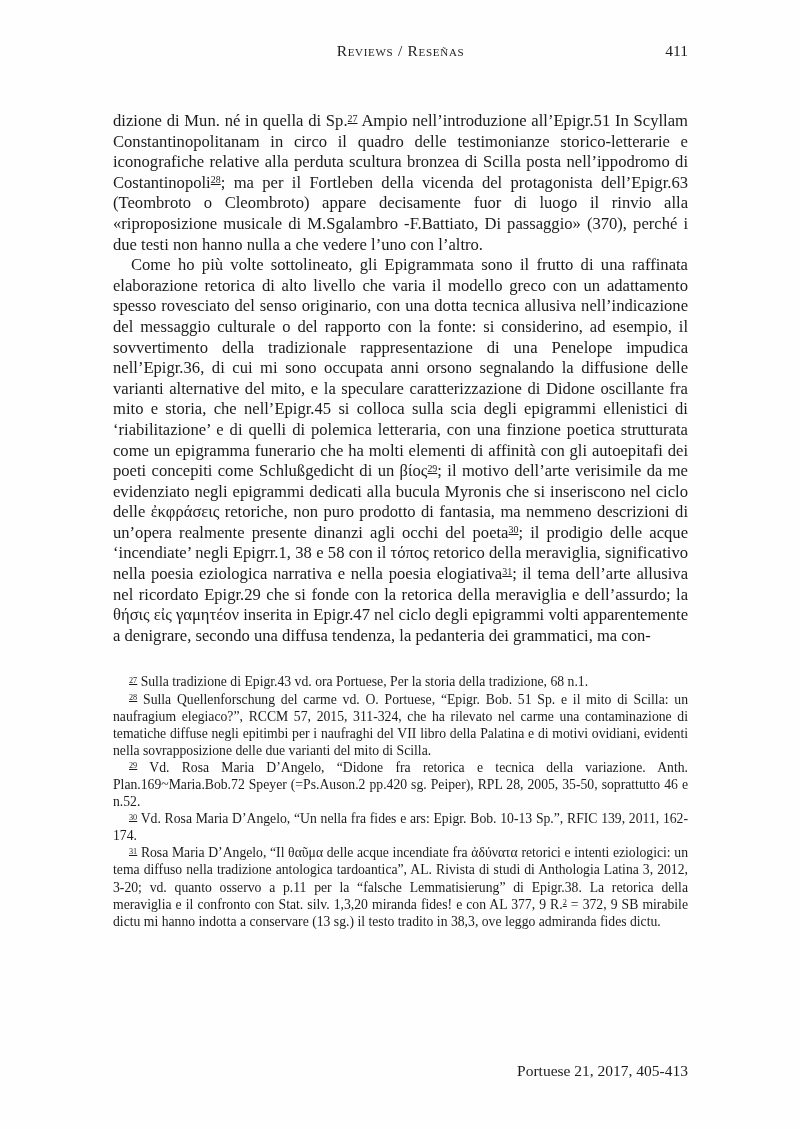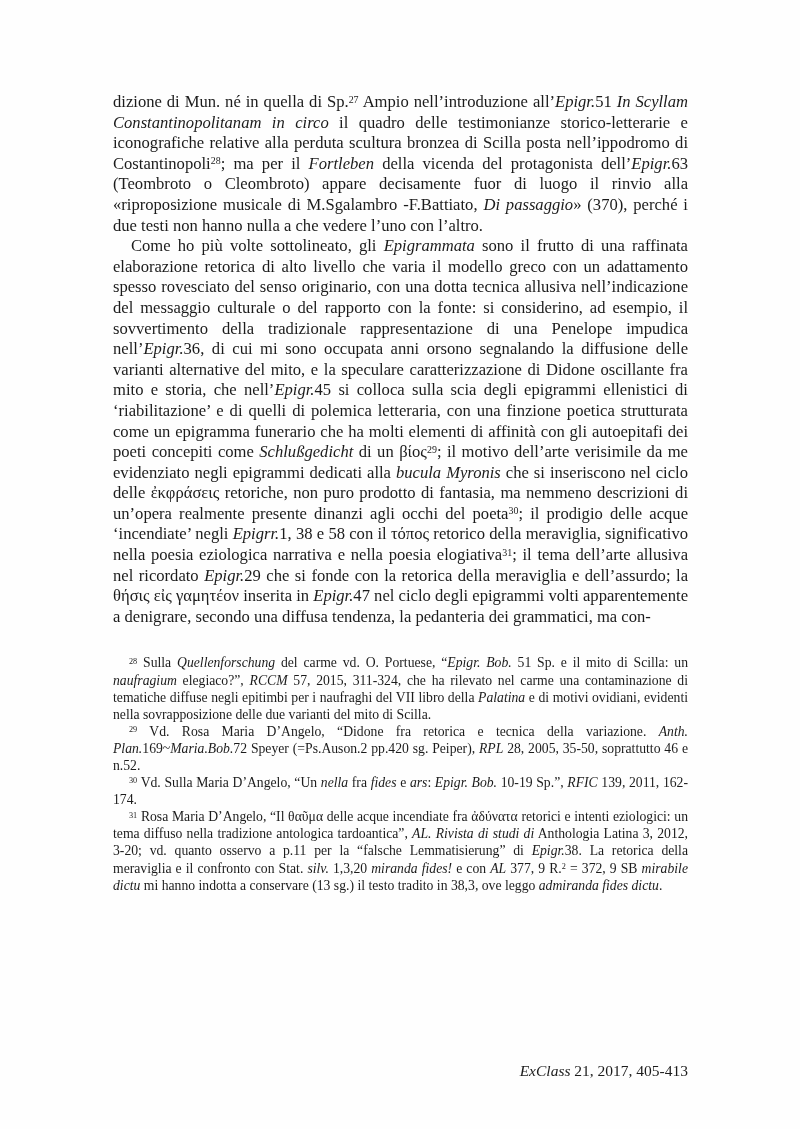--- a/index.html
+++ b/index.html
@@ -40,53 +40,59 @@
     line-height: 20.6px;
   }
   p.para { margin: 0; }
   p.para.indent { text-indent: 18px; }
   sup {
     font-size: 0.6em;
     vertical-align: baseline;
     position: relative;
     top: -0.45em;
     line-height: 0;
+    text-decoration: underline;
   }
   .footnotes {
     margin-top: 27px;
     text-align: justify;
     font-size: 13.7px;
     line-height: 17.1px;
   }
   p.footnote { margin: 0; text-indent: 16px; }
   .footer {
     position: absolute;
     right: 112px;
     top: 1062px;
     font-size: 15.5px;
   }
-  .it { font-style: italic; }
+  .it { }
 </style>
 </head>
 <body>
 
 <div class="page">
   <div class="content">
 
+    <div class="running-header">
+      <div class="header-title">Reviews / Reseñas</div>
+      <div class="page-num">411</div>
+    </div>
 
     <div class="body-text">
         <p class="para"><span>dizione di Mun. né in quella di Sp.</span><sup>27</sup><span> Ampio nell’introduzione all’</span><span class="it">Epigr.</span><span>51 </span><span class="it">In Scyllam Constantinopolitanam in circo</span><span> il quadro delle testimonianze storico-letterarie e iconografiche relative alla perduta scultura bronzea di Scilla posta nell’ippodromo di Costantinopoli</span><sup>28</sup><span>; ma per il </span><span class="it">Fortleben</span><span> della vicenda del protagonista dell’</span><span class="it">Epigr.</span><span>63 (Teombroto o Cleombroto) appare decisamente fuor di luogo il rinvio alla «riproposizione musicale di M.Sgalambro -F.Battiato, </span><span class="it">Di passaggio</span><span>» (370), perché i due testi non hanno nulla a che vedere l’uno con l’altro.</span></p>
         <p class="para indent"><span>Come ho più volte sottolineato, gli </span><span class="it">Epigrammata</span><span> sono il frutto di una raffinata elaborazione retorica di alto livello che varia il modello greco con un adattamento spesso rovesciato del senso originario, con una dotta tecnica allusiva nell’indicazione del messaggio culturale o del rapporto con la fonte: si considerino, ad esempio, il sovvertimento della tradizionale rappresentazione di una Penelope impudica nell’</span><span class="it">Epigr.</span><span>36, di cui mi sono occupata anni orsono segnalando la diffusione delle varianti alternative del mito, e la speculare caratterizzazione di Didone oscillante fra mito e storia, che nell’</span><span class="it">Epigr.</span><span>45 si colloca sulla scia degli epigrammi ellenistici di ‘riabilitazione’ e di quelli di polemica letteraria, con una finzione poetica strutturata come un epigramma funerario che ha molti elementi di affinità con gli autoepitafi dei poeti concepiti come </span><span class="it">Schlußgedicht</span><span> di un βίος</span><sup>29</sup><span>; il motivo dell’arte verisimile da me evidenziato negli epigrammi dedicati alla </span><span class="it">bucula Myronis</span><span> che si inseriscono nel ciclo delle ἐκφράσεις retoriche, non puro prodotto di fantasia, ma nemmeno descrizioni di un’opera realmente presente dinanzi agli occhi del poeta</span><sup>30</sup><span>; il prodigio delle acque ‘incendiate’ negli </span><span class="it">Epigrr.</span><span>1, 38 e 58 con il τόπος retorico della meraviglia, significativo nella poesia eziologica narrativa e nella poesia elogiativa</span><sup>31</sup><span>; il tema dell’arte allusiva nel ricordato </span><span class="it">Epigr.</span><span>29 che si fonde con la retorica della meraviglia e dell’assurdo; la θήσις εἰς γαμητέον inserita in </span><span class="it">Epigr.</span><span>47 nel ciclo degli epigrammi volti apparentemente a denigrare, secondo una diffusa tendenza, la pedanteria dei grammatici, ma con-</span></p>
       </div>
 
     <div class="footnotes">
+        <p class="footnote"><sup>27</sup> <span>Sulla tradizione di </span><span class="it">Epigr.</span><span>43 vd. ora Portuese, </span><span class="it">Per la storia della tradizione</span><span>, 68 n.1.</span></p>
         <p class="footnote"><sup>28</sup> <span>Sulla </span><span class="it">Quellenforschung</span><span> del carme vd. O. Portuese, “</span><span class="it">Epigr. Bob.</span><span> 51 Sp. e il mito di Scilla: un </span><span class="it">naufragium</span><span> elegiaco?”, </span><span class="it">RCCM</span><span> 57, 2015, 311-324, che ha rilevato nel carme una contaminazione di tematiche diffuse negli epitimbi per i naufraghi del VII libro della </span><span class="it">Palatina</span><span> e di motivi ovidiani, evidenti nella sovrapposizione delle due varianti del mito di Scilla.</span></p>
         <p class="footnote"><sup>29</sup> <span>Vd. Rosa Maria D’Angelo, “Didone fra retorica e tecnica della variazione. </span><span class="it">Anth. Plan.</span><span>169~</span><span class="it">Maria.Bob.</span><span>72 Speyer (=Ps.Auson.2 pp.420 sg. Peiper), </span><span class="it">RPL</span><span> 28, 2005, 35-50, soprattutto 46 e n.52.</span></p>
-        <p class="footnote"><sup>30</sup> <span>Vd. Sulla Maria D’Angelo, “Un </span><span class="it">nella</span><span> fra </span><span class="it">fides</span><span> e </span><span class="it">ars</span><span>: </span><span class="it">Epigr. Bob.</span><span> 10-19 Sp.”, </span><span class="it">RFIC</span><span> 139, 2011, 162-174.</span></p>
+        <p class="footnote"><sup>30</sup> <span>Vd. Rosa Maria D’Angelo, “Un </span><span class="it">nella</span><span> fra </span><span class="it">fides</span><span> e </span><span class="it">ars</span><span>: </span><span class="it">Epigr. Bob.</span><span> 10-13 Sp.”, </span><span class="it">RFIC</span><span> 139, 2011, 162-174.</span></p>
         <p class="footnote"><sup>31</sup> <span>Rosa Maria D’Angelo, “Il θαῦμα delle acque incendiate fra ἀδύνατα retorici e intenti eziologici: un tema diffuso nella tradizione antologica tardoantica”, </span><span class="it">AL. Rivista di studi di</span><span> Anthologia Latina 3, 2012, 3-20; vd. quanto osservo a p.11 per la “falsche Lemmatisierung” di </span><span class="it">Epigr.</span><span>38. La retorica della meraviglia e il confronto con Stat. </span><span class="it">silv.</span><span> 1,3,20 </span><span class="it">miranda fides!</span><span> e con </span><span class="it">AL</span><span> 377, 9 R.</span><sup>2</sup><span> = 372, 9 SB </span><span class="it">mirabile dictu</span><span> mi hanno indotta a conservare (13 sg.) il testo tradito in 38,3, ove leggo </span><span class="it">admiranda fides dictu</span><span>.</span></p>
       </div>
 
   </div>
 
   <div class="footer">
-    <span class="it">ExClass</span><span> 21, 2017, 405-413</span>
+    <span class="it">Portuese</span><span> 21, 2017, 405-413</span>
   </div>
 </div>
 
 </body></html>

